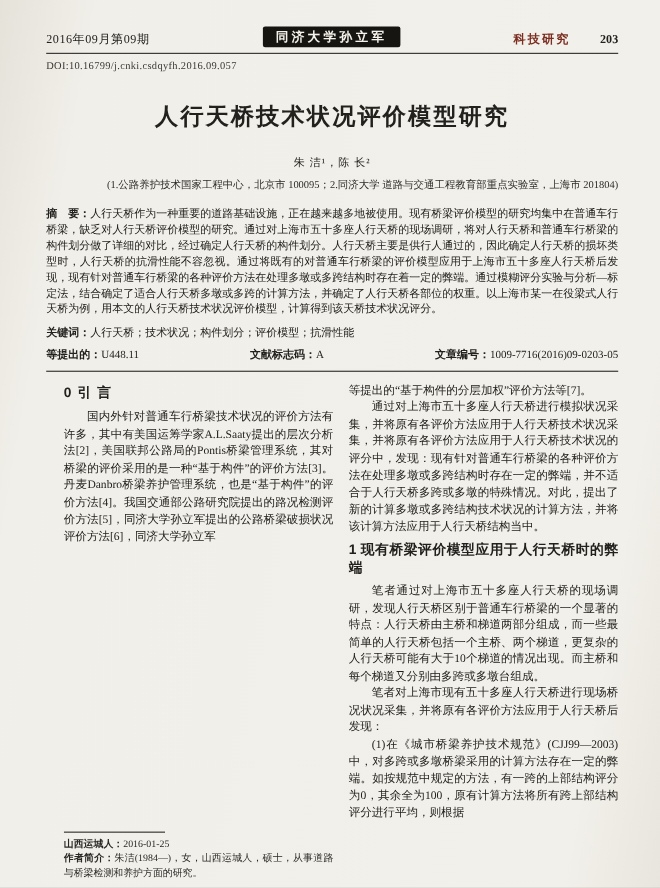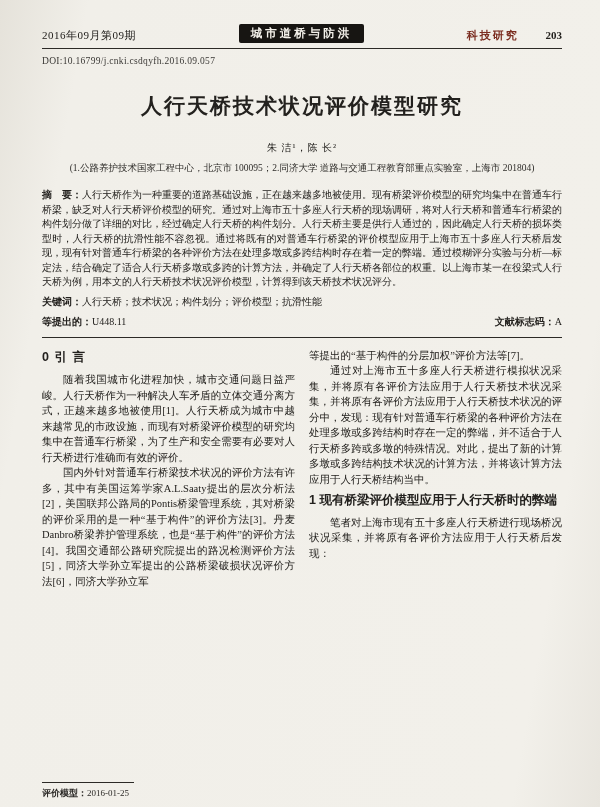--- a/index.html
+++ b/index.html
@@ -19,46 +19,46 @@
   }
   .hdr-right{white-space:nowrap;}
   .hdr-section{color:var(--section-accent,#7b2d20);font-weight:bold;letter-spacing:2px;margin-right:24px;
     font-family:"Liberation Sans","DejaVu Sans",sans-serif;}
   .hdr-page{font-weight:bold;}
   .hdr-rule{border-top:1.5px solid #2c2a26;margin-top:5px;}
   .doi{font-size:9.5px;margin-top:7px;color:#3a3835;letter-spacing:.3px;}
   .title{text-align:center;font-size:21px;letter-spacing:2px;margin:26px 0 0;font-weight:bold;
     font-family:"Liberation Sans","DejaVu Sans",sans-serif;}
   .authors{text-align:center;font-size:10px;margin-top:21px;letter-spacing:1px;}
-  .affil{text-align:center;font-size:9.5px;margin-top:7px;color:#2e2c29;}
+  .affil{text-align:right;font-size:9.5px;margin-top:7px;color:#2e2c29;}
   .abstract{font-size:10px;line-height:14.5px;text-align:justify;margin:13px 0 0;}
   .lbl{font-weight:bold;font-family:"Liberation Sans","DejaVu Sans",sans-serif;}
   .keywords{font-size:10px;margin:5px 0 0;}
   .meta-line{display:flex;justify-content:space-between;font-size:10px;margin-top:6px;}
   .body-rule{border-top:1.5px solid #2c2a26;margin:8px 0 10px;}
-  .columns{display:flex;gap:14px;height:452px;overflow:hidden;}
+  .columns{display:flex;gap:14px;height:452px;overflow:hidden;margin-left:16px;}
   .col{flex:1;font-size:10.5px;line-height:15.5px;text-align:justify;overflow:hidden;}
   .col p{margin:0;}
   .col p.indent{text-indent:2em;}
   h2.sec{font-size:12.5px;font-weight:bold;margin:2px 0 7px;
     font-family:"Liberation Sans","DejaVu Sans",sans-serif;letter-spacing:1px;}
   h2.sec-mid{margin:6px 0 6px;letter-spacing:0;}
   .col-left{display:flex;flex-direction:column;}
   .footnote{margin-top:auto;font-size:9px;line-height:13px;color:#2b2926;}
   .footnote p{text-indent:0;}
   .fn-rule{width:92px;border-top:1px solid #2c2a26;margin-bottom:4px;}
 </style>
 </head>
 <body>
 
 <div class="page">
 
   <header class="hdr">
     <span class="hdr-issue">2016年09月第09期</span>
-    <span class="hdr-journal">城市道桥与防洪</span>
+    <span class="hdr-journal">同济大学孙立军</span>
     <span class="hdr-right">
       <span class="hdr-section">科技研究</span>
       <span class="hdr-page">203</span>
     </span>
   </header>
   <div class="hdr-rule"></div>
 
   <div class="doi">DOI:10.16799/j.cnki.csdqyfh.2016.09.057</div>
 
   <h1 class="title">人行天桥技术状况评价模型研究</h1>
@@ -66,37 +66,40 @@
   <div class="authors">朱 洁¹，陈 长²</div>
   <div class="affil">(1.公路养护技术国家工程中心，北京市 100095；2.同济大学 道路与交通工程教育部重点实验室，上海市 201804)</div>
 
   <p class="abstract"><b class="lbl">摘　要：</b><span>人行天桥作为一种重要的道路基础设施，正在越来越多地被使用。现有桥梁评价模型的研究均集中在普通车行桥梁，缺乏对人行天桥评价模型的研究。通过对上海市五十多座人行天桥的现场调研，将对人行天桥和普通车行桥梁的构件划分做了详细的对比，经过确定人行天桥的构件划分。人行天桥主要是供行人通过的，因此确定人行天桥的损坏类型时，人行天桥的抗滑性能不容忽视。通过将既有的对普通车行桥梁的评价模型应用于上海市五十多座人行天桥后发现，现有针对普通车行桥梁的各种评价方法在处理多墩或多跨结构时存在着一定的弊端。通过模糊评分实验与分析—标定法，结合确定了适合人行天桥多墩或多跨的计算方法，并确定了人行天桥各部位的权重。以上海市某一在役梁式人行天桥为例，用本文的人行天桥技术状况评价模型，计算得到该天桥技术状况评分。</span></p>
 
   <p class="keywords"><b class="lbl">关键词：</b><span>人行天桥；技术状况；构件划分；评价模型；抗滑性能</span></p>
 
   <div class="meta-line">
     <span><b class="lbl">等提出的：</b><span>U448.11</span></span>
     <span><b class="lbl">文献标志码：</b><span>A</span></span>
+    <span><b class="lbl">文章编号：</b><span>1009-7716(2016)09-0203-05</span></span>
   </div>
 
   <div class="body-rule"></div>
 
   <div class="columns">
 
     <div class="col col-left">
       <h2 class="sec">0 引 言</h2>
-      <p class="indent">随着我国城市化进程加快，城市交通问题日益严峻。人行天桥作为一种解决人车矛盾的立体交通分离方式，正越来越多地被使用[1]。人行天桥成为城市中越来越常见的市政设施，而现有对桥梁评价模型的研究均集中在普通车行桥梁，为了生产和安全需要有必要对人行天桥进行准确而有效的评价。</p>
       <p class="indent">国内外针对普通车行桥梁技术状况的评价方法有许多，其中有美国运筹学家A.L.Saaty提出的层次分析法[2]，美国联邦公路局的Pontis桥梁管理系统，其对桥梁的评价采用的是一种“基于构件”的评价方法[3]。丹麦Danbro桥梁养护管理系统，也是“基于构件”的评价方法[4]。我国交通部公路研究院提出的路况检测评价方法[5]，同济大学孙立军提出的公路桥梁破损状况评价方法[6]，同济大学孙立军</p>
       <div class="footnote">
         <div class="fn-rule"></div>
-        <p><b class="lbl">评价模型：</b><span>2016-01-25</span></p>
+        <p><b class="lbl">山西运城人：</b><span>2016-01-25</span></p>
+        <p><b class="lbl">作者简介：</b><span>朱洁(1984—)，女，山西运城人，硕士，从事道路与桥梁检测和养护方面的研究。</span></p>
       </div>
     </div>
 
     <div class="col col-right">
       <p>等提出的“基于构件的分层加权”评价方法等[7]。</p>
       <p class="indent">通过对上海市五十多座人行天桥进行模拟状况采集，并将原有各评价方法应用于人行天桥技术状况采集，并将原有各评价方法应用于人行天桥技术状况的评分中，发现：现有针对普通车行桥梁的各种评价方法在处理多墩或多跨结构时存在一定的弊端，并不适合于人行天桥多跨或多墩的特殊情况。对此，提出了新的计算多墩或多跨结构技术状况的计算方法，并将该计算方法应用于人行天桥结构当中。</p>
       <h2 class="sec sec-mid">1 现有桥梁评价模型应用于人行天桥时的弊端</h2>
+      <p class="indent">笔者通过对上海市五十多座人行天桥的现场调研，发现人行天桥区别于普通车行桥梁的一个显著的特点：人行天桥由主桥和梯道两部分组成，而一些最简单的人行天桥包括一个主桥、两个梯道，更复杂的人行天桥可能有大于10个梯道的情况出现。而主桥和每个梯道又分别由多跨或多墩台组成。</p>
       <p class="indent">笔者对上海市现有五十多座人行天桥进行现场桥况状况采集，并将原有各评价方法应用于人行天桥后发现：</p>
+      <p class="indent">(1)在《城市桥梁养护技术规范》(CJJ99—2003)中，对多跨或多墩桥梁采用的计算方法存在一定的弊端。如按规范中规定的方法，有一跨的上部结构评分为0，其余全为100，原有计算方法将所有跨上部结构评分进行平均，则根据</p>
     </div>
 
   </div>
 </div>
 
 </body></html>

